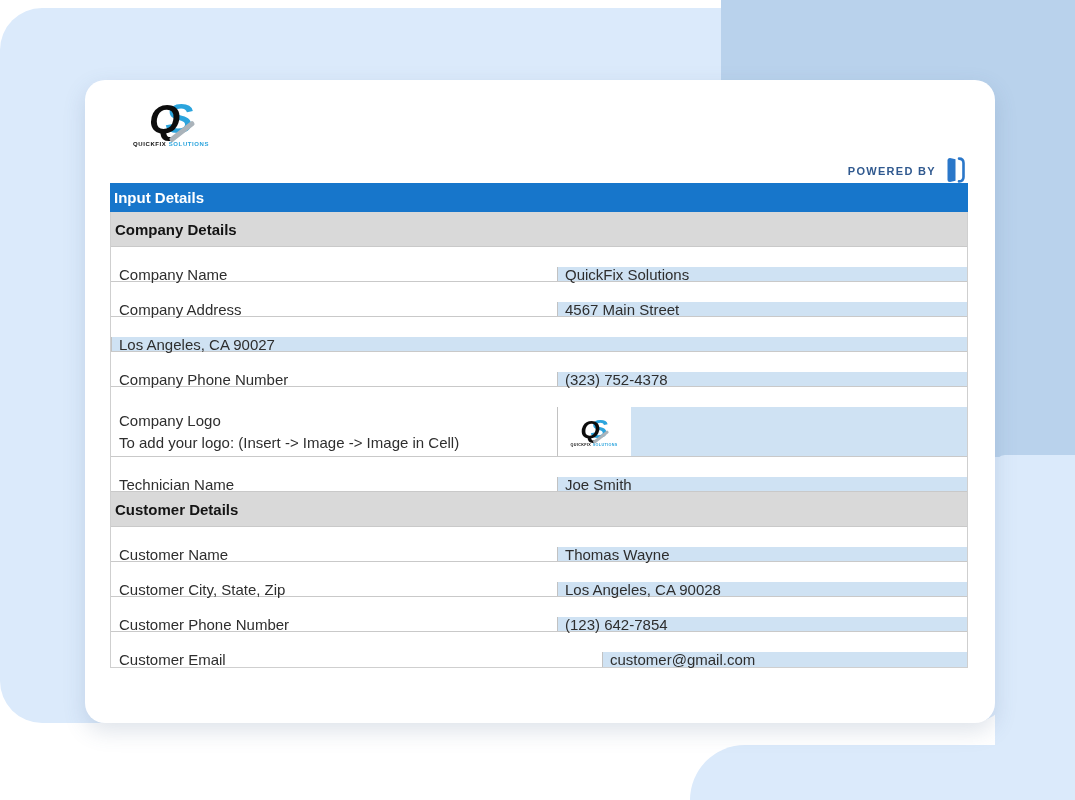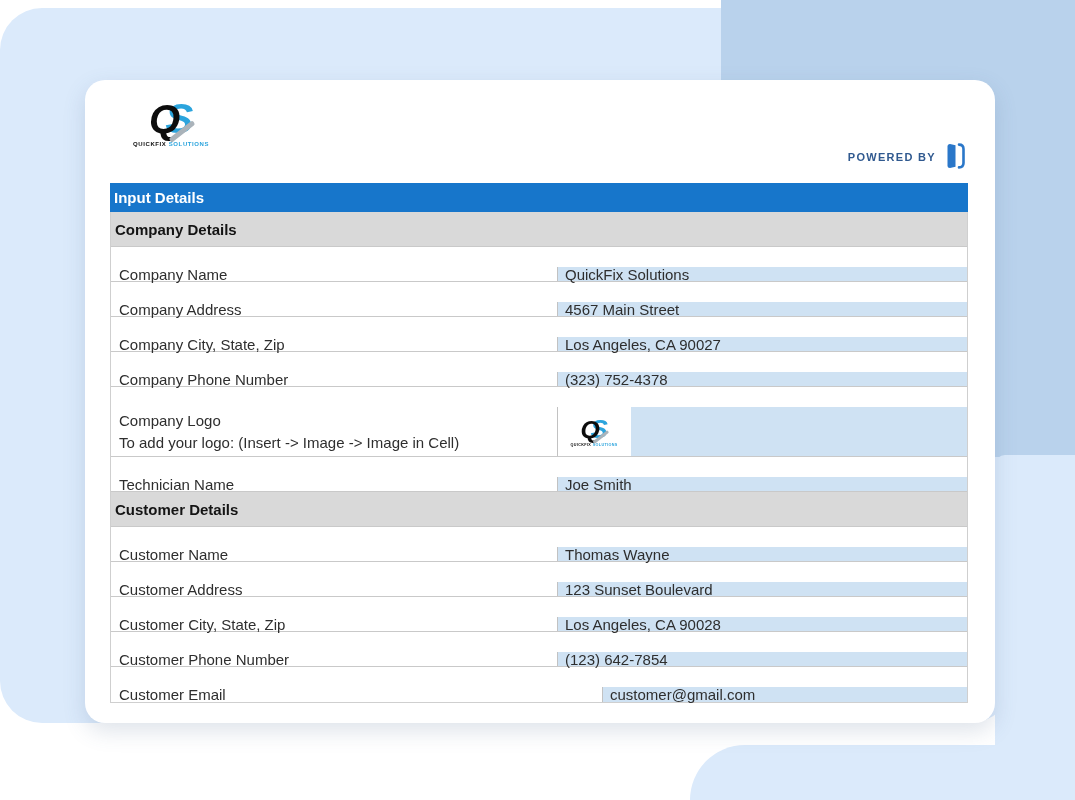--- a/index.html
+++ b/index.html
@@ -56,21 +56,21 @@
   .qs-wrench{
     position:absolute;z-index:3;right:-4px;bottom:6px;width:30px;height:5px;
     background:#aab3ba;border-radius:2px;transform:rotate(-38deg);
   }
   .qs-caption{font-size:6px;font-weight:bold;letter-spacing:.6px;margin-top:1px;white-space:nowrap;}
   .qs-caption .qf{color:#0d0d0d;}
   .qs-caption .sol{color:var(--logo-blue);}
   #logo-main{position:absolute;left:48px;top:18px;}
   
   .powered{
-    position:absolute;right:27px;top:58px;height:34px;
+    position:absolute;right:27px;top:72px;height:34px;
     display:flex;align-items:center;gap:9px;
   }
   .powered-label{
     font-size:11px;font-weight:bold;letter-spacing:1.3px;color:#30598f;
     transform:translateY(2px);
   }
   .hcp-icon{display:block;transform:translateY(1px);}
   .hcp-name{font-size:23px;color:var(--brand-blue);letter-spacing:-0.2px;}
   
   .sheet{position:absolute;left:25px;top:103px;width:858px;}
@@ -123,21 +123,20 @@
         <div class="trow section">Company Details</div>
         <div class="trow data">
           <div class="cell label">Company Name</div>
           <div class="cell value">QuickFix Solutions</div>
         </div>
         <div class="trow data">
           <div class="cell label">Company Address</div>
           <div class="cell value">4567 Main Street</div>
         </div>
         <div class="trow data">
-          <div class="cell label">Company City, State, Zip</div>
           <div class="cell value">Los Angeles, CA 90027</div>
         </div>
         <div class="trow data">
           <div class="cell label">Company Phone Number</div>
           <div class="cell value">(323) 752-4378</div>
         </div>
         <div class="trow data tall">
           <div class="cell label">
             <div class="two-line">
               <div>Company Logo</div>
@@ -153,24 +152,20 @@
         <div class="trow data">
           <div class="cell label">Technician Name</div>
           <div class="cell value">Joe Smith</div>
         </div>
         <div class="trow section">Customer Details</div>
         <div class="trow data">
           <div class="cell label">Customer Name</div>
           <div class="cell value">Thomas Wayne</div>
         </div>
         <div class="trow data">
-          <div class="cell label">Customer Address</div>
-          <div class="cell value">123 Sunset Boulevard</div>
-        </div>
-        <div class="trow data">
           <div class="cell label">Customer City, State, Zip</div>
           <div class="cell value">Los Angeles, CA 90028</div>
         </div>
         <div class="trow data">
           <div class="cell label">Customer Phone Number</div>
           <div class="cell value">(123) 642-7854</div>
         </div>
         <div class="trow data">
           <div class="cell label">Customer Email</div>
           <div class="cell value">customer@gmail.com</div>

